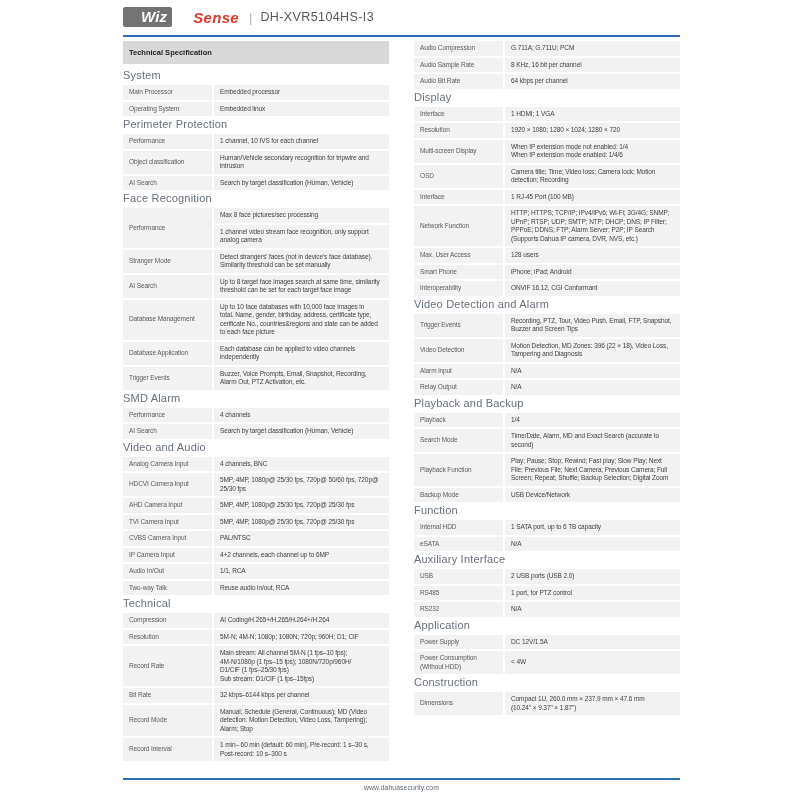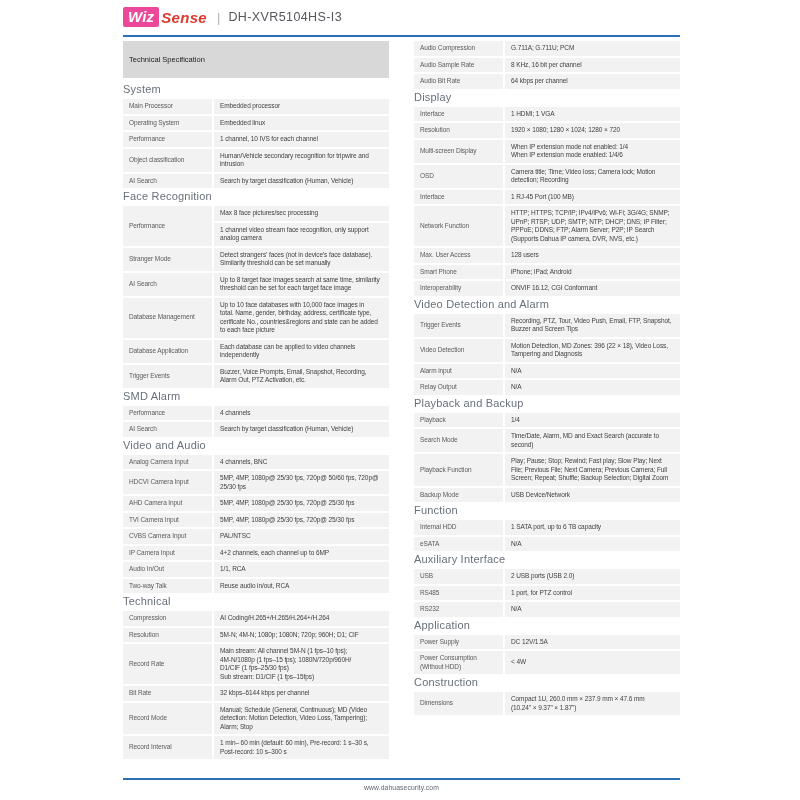--- a/index.html
+++ b/index.html
@@ -6,37 +6,37 @@
   body{
     width:800px;height:800px;position:relative;overflow:hidden;
     font-family:"Liberation Sans", sans-serif;
     -webkit-font-smoothing:antialiased;
   }
   .page{position:absolute;inset:0;background:#fff;}
 
   
   .header{position:absolute;left:123px;top:4px;height:26px;display:flex;align-items:center;}
   .logo-wiz{
-    background:#ec4899;color:#ffffff;font-style:italic;font-weight:bold;
-    font-size:15px;line-height:15px;padding:2px 5px 3px 5px;border-radius:2px;
+    background:#737373;color:#ffffff;font-style:italic;font-weight:bold;
+    font-size:15px;line-height:15px;padding:2px 5px 3px 18px;border-radius:2px;
     letter-spacing:.2px;
   }
-  .logo-sense{color:#dd3a2d;font-style:italic;font-weight:bold;font-size:15px;margin-left:2px;letter-spacing:.3px;}
+  .logo-sense{color:#dd3a2d;font-style:italic;font-weight:bold;font-size:15px;margin-left:21px;letter-spacing:.3px;}
   .header-sep{color:#aeb2b6;font-size:13px;font-weight:300;margin:0 8px 0 10px;}
   .model-name{color:#54575c;font-size:12.5px;letter-spacing:.4px;}
 
   .top-line{position:absolute;left:123px;top:35px;width:557px;height:2.4px;background:#2d6eb4;}
 
   
   .content{position:absolute;left:123px;top:41px;width:557px;display:flex;gap:25px;}
   .col{width:266px;flex:0 0 266px;}
 
   .spec-bar{
-    background:#d8d8d8;color:#222;font-weight:normal;font-size:7.5px;
-    padding:14px 6px;margin-bottom:6px;
+    background:#d8d8d8;color:#222;font-weight:bold;font-size:7.5px;
+    padding:7px 6px;margin-bottom:6px;
   }
   .section-heading{
     font-size:11px;color:#68707a;margin:3px 0 4px;line-height:11px;letter-spacing:.2px;
   }
   .row{display:flex;gap:2px;margin-bottom:2px;background:#fff;}
   .cell{background:#f2f2f2;display:flex;align-items:center;box-sizing:border-box;}
   .label-cell{
     width:89px;flex:0 0 89px;padding:3px 2px 3px 6px;
     font-size:6.5px;line-height:8.5px;letter-spacing:-.1px;color:#5b5b5b;white-space:pre-line;
   }
@@ -73,20 +73,21 @@
         <div class="spec-bar">Technical Specification</div>
         <div class="section-heading">System</div>
         <div class="row">
           <div class="cell label-cell">Main Processor</div>
           <div class="cell value-cell">Embedded  processor</div>
         </div>
         <div class="row">
           <div class="cell label-cell">Operating System</div>
           <div class="cell value-cell">Embedded linux</div>
         </div>
+        <div class="section-heading">Perimeter Protection</div>
         <div class="row">
           <div class="cell label-cell">Performance</div>
           <div class="cell value-cell">1 channel, 10 IVS for each channel</div>
         </div>
         <div class="row">
           <div class="cell label-cell">Object classification</div>
           <div class="cell value-cell">Human/Vehicle secondary recognition for tripwire and
 intrusion</div>
         </div>
         <div class="row">

